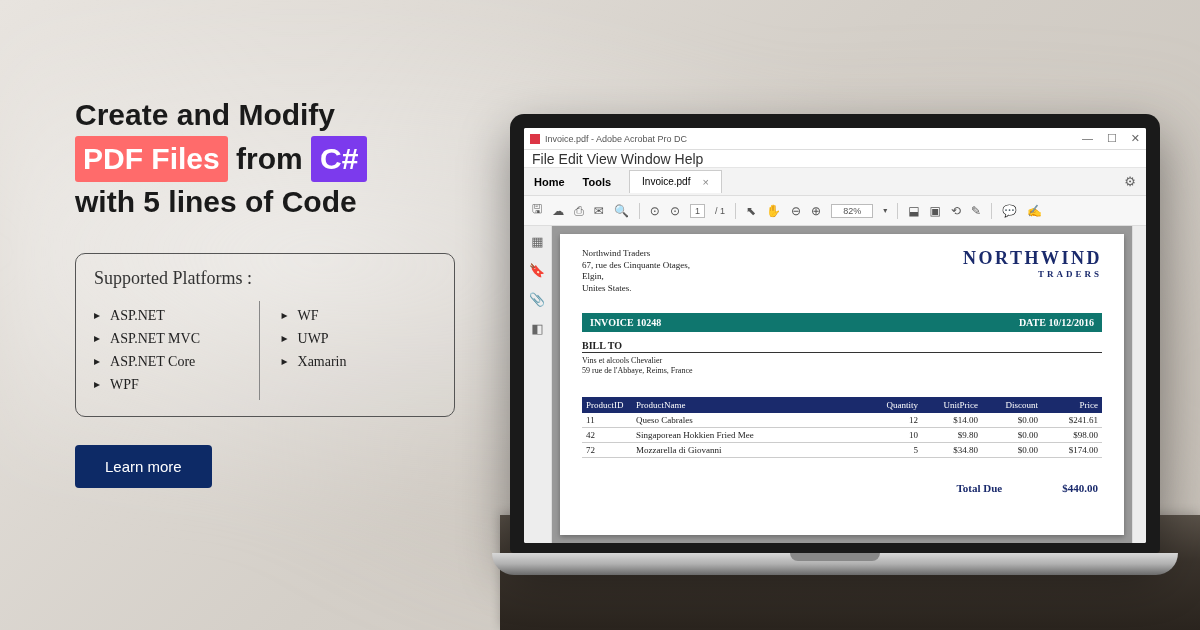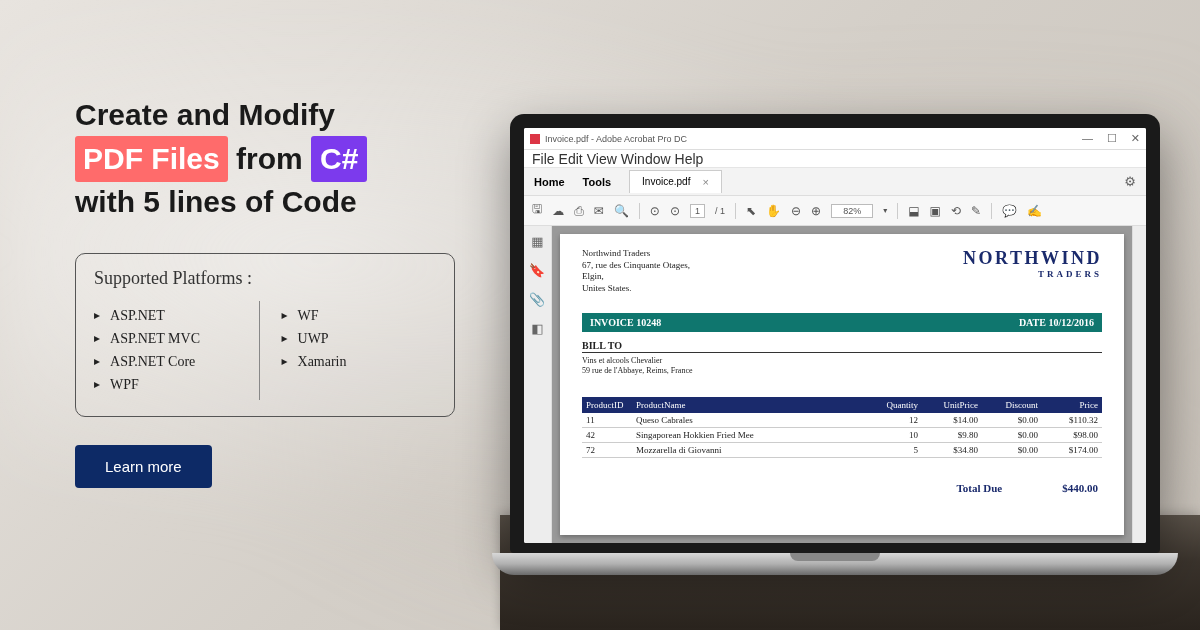--- a/index.html
+++ b/index.html
@@ -215,21 +215,21 @@
                 <div class="c-price">UnitPrice</div>
                 <div class="c-disc">Discount</div>
                 <div class="c-total">Price</div>
               </div>
               <div class="inv-row">
                 <div class="c-id">11</div>
                   <div class="c-name">Queso Cabrales</div>
                   <div class="c-qty">12</div>
                   <div class="c-price">$14.00</div>
                   <div class="c-disc">$0.00</div>
-                  <div class="c-total">$110.32</div>
+                  <div class="c-total">$241.61</div>
               </div>
               <div class="inv-row">
                 <div class="c-id">42</div>
                   <div class="c-name">Singaporean Hokkien Fried Mee</div>
                   <div class="c-qty">10</div>
                   <div class="c-price">$9.80</div>
                   <div class="c-disc">$0.00</div>
                   <div class="c-total">$98.00</div>
               </div>
               <div class="inv-row">

